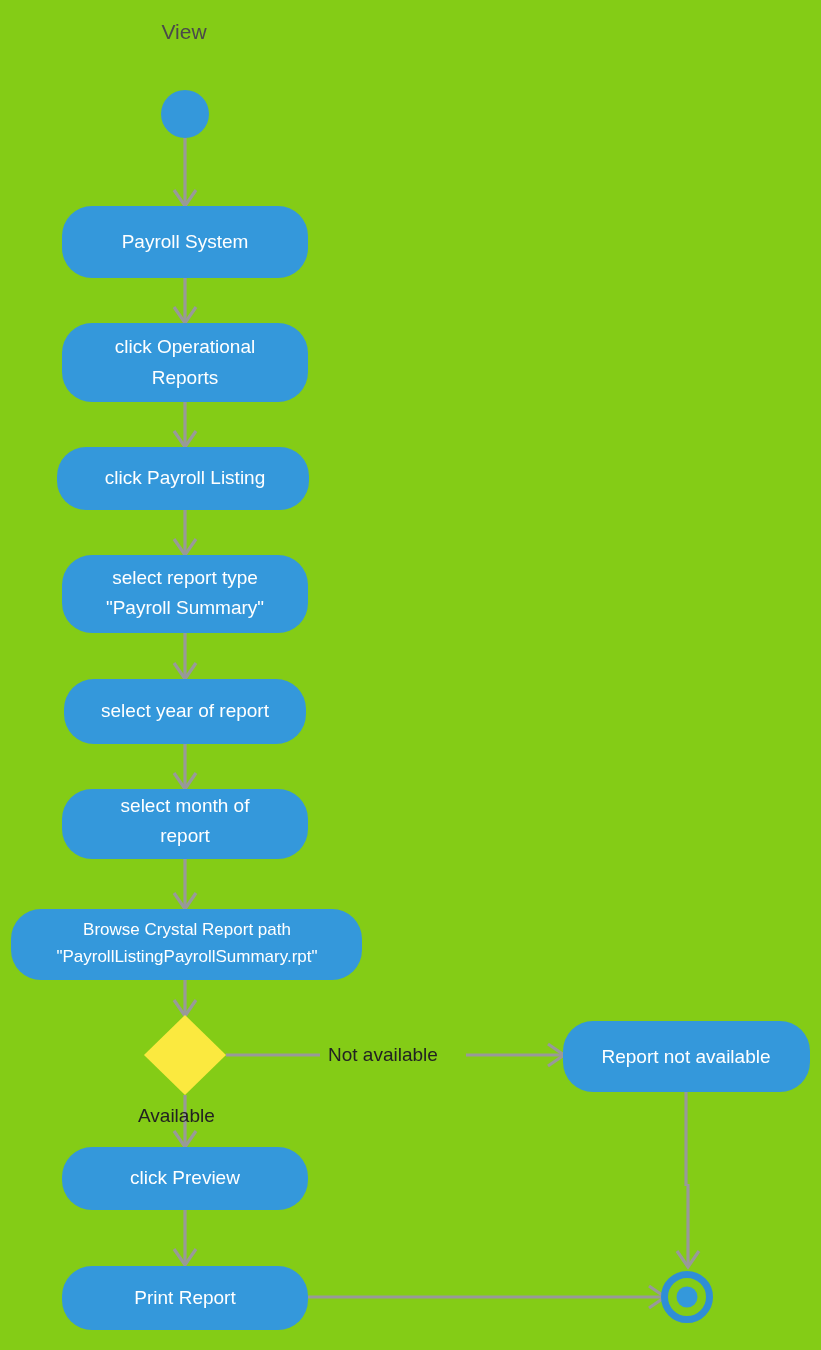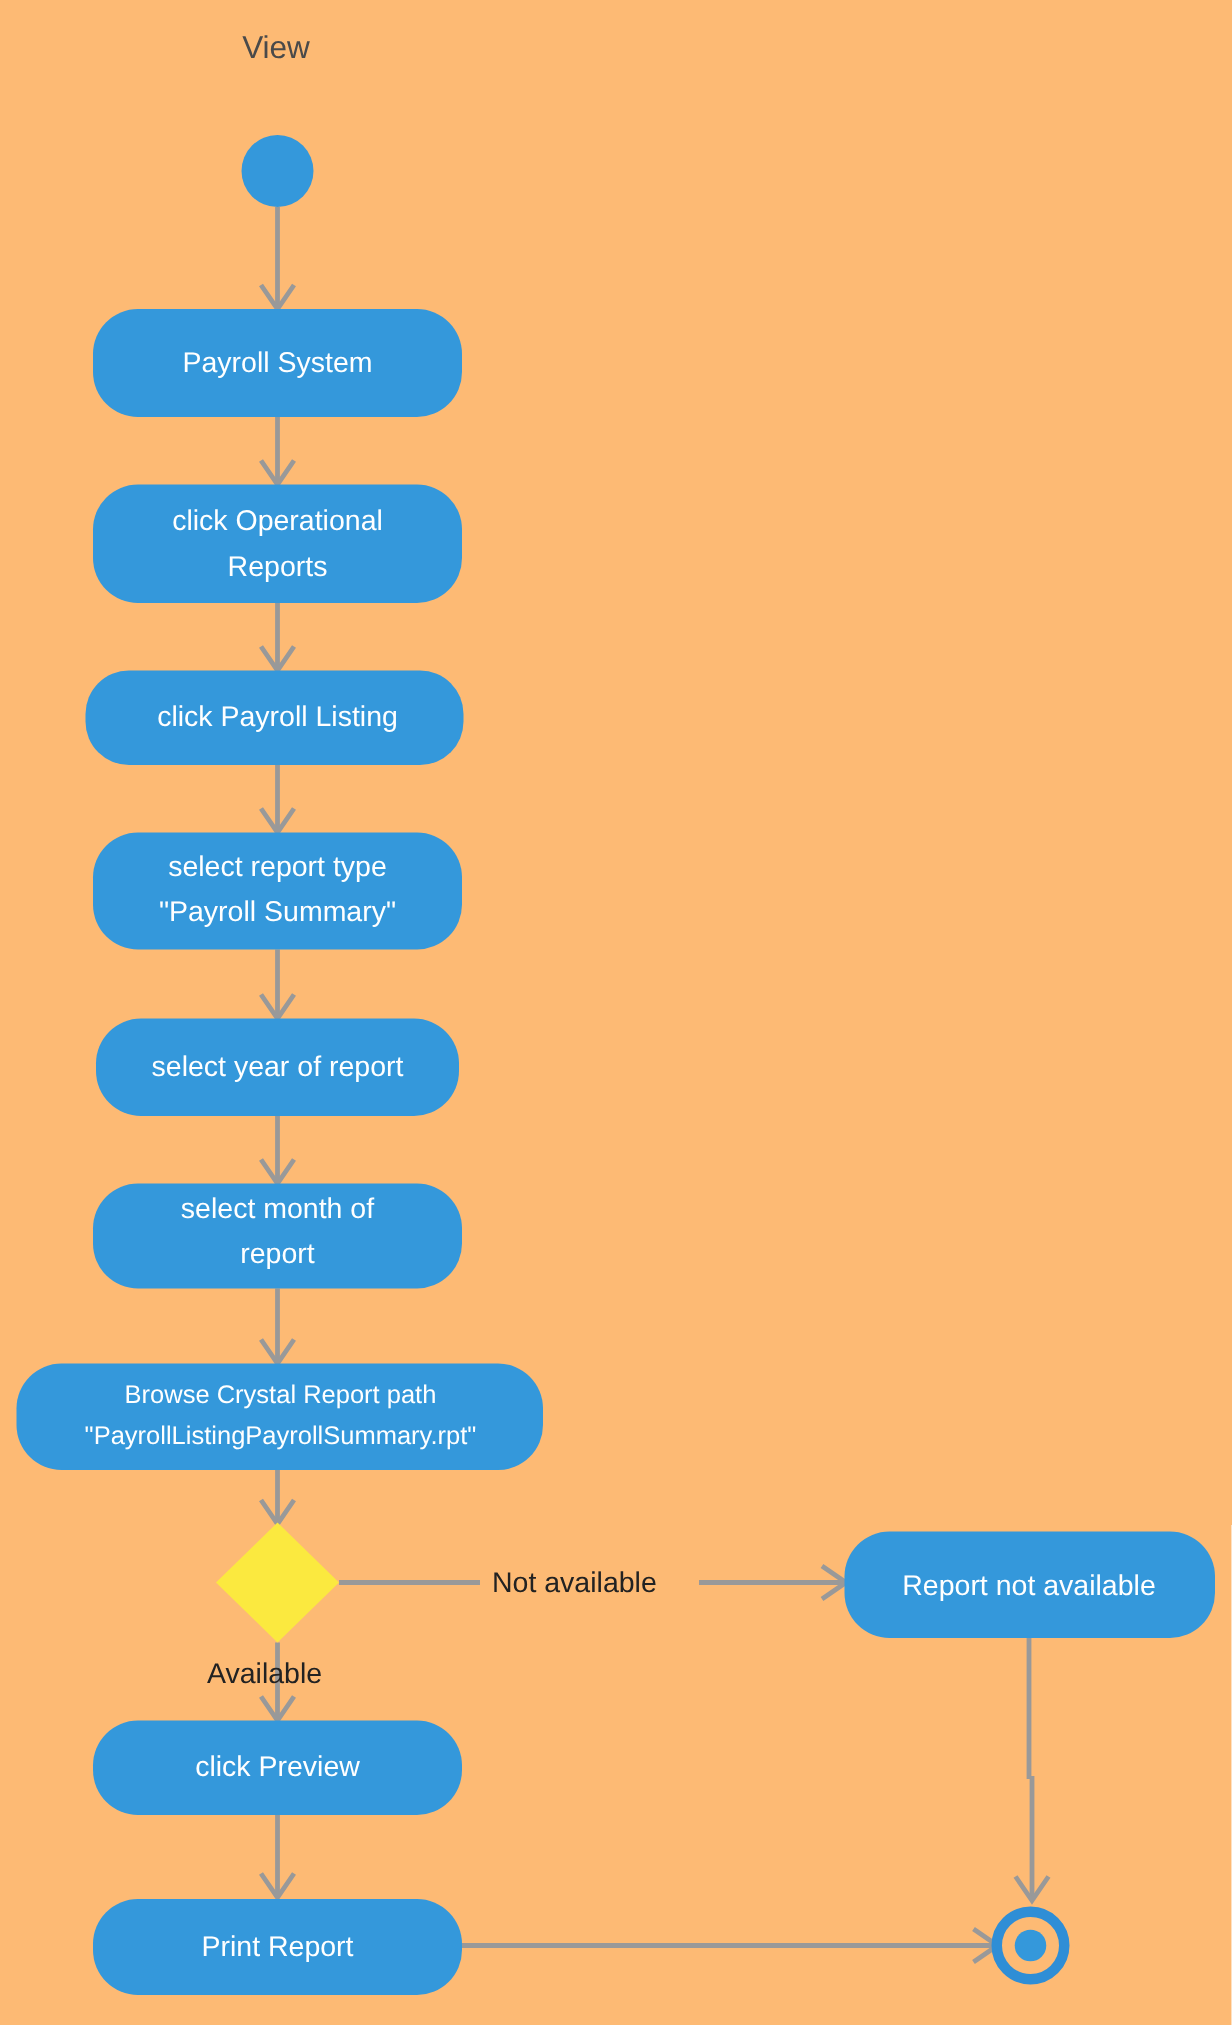--- a/index.html
+++ b/index.html
@@ -11,21 +11,21 @@
   body {
     width: 821px;
     height: 1350px;
     overflow: hidden;
     font-family: "Liberation Sans", sans-serif;
   }
   #diagram-root {
     position: relative;
     width: 821px;
     height: 1350px;
-    background: #fdba74;
+    background: #84cc16;
   }
   svg#activity-diagram {
     display: block;
     width: 821px;
     height: 1350px;
   }
   .node-label {
     font-family: "Liberation Sans", sans-serif;
     font-size: 19px;
     fill: #ffffff;

